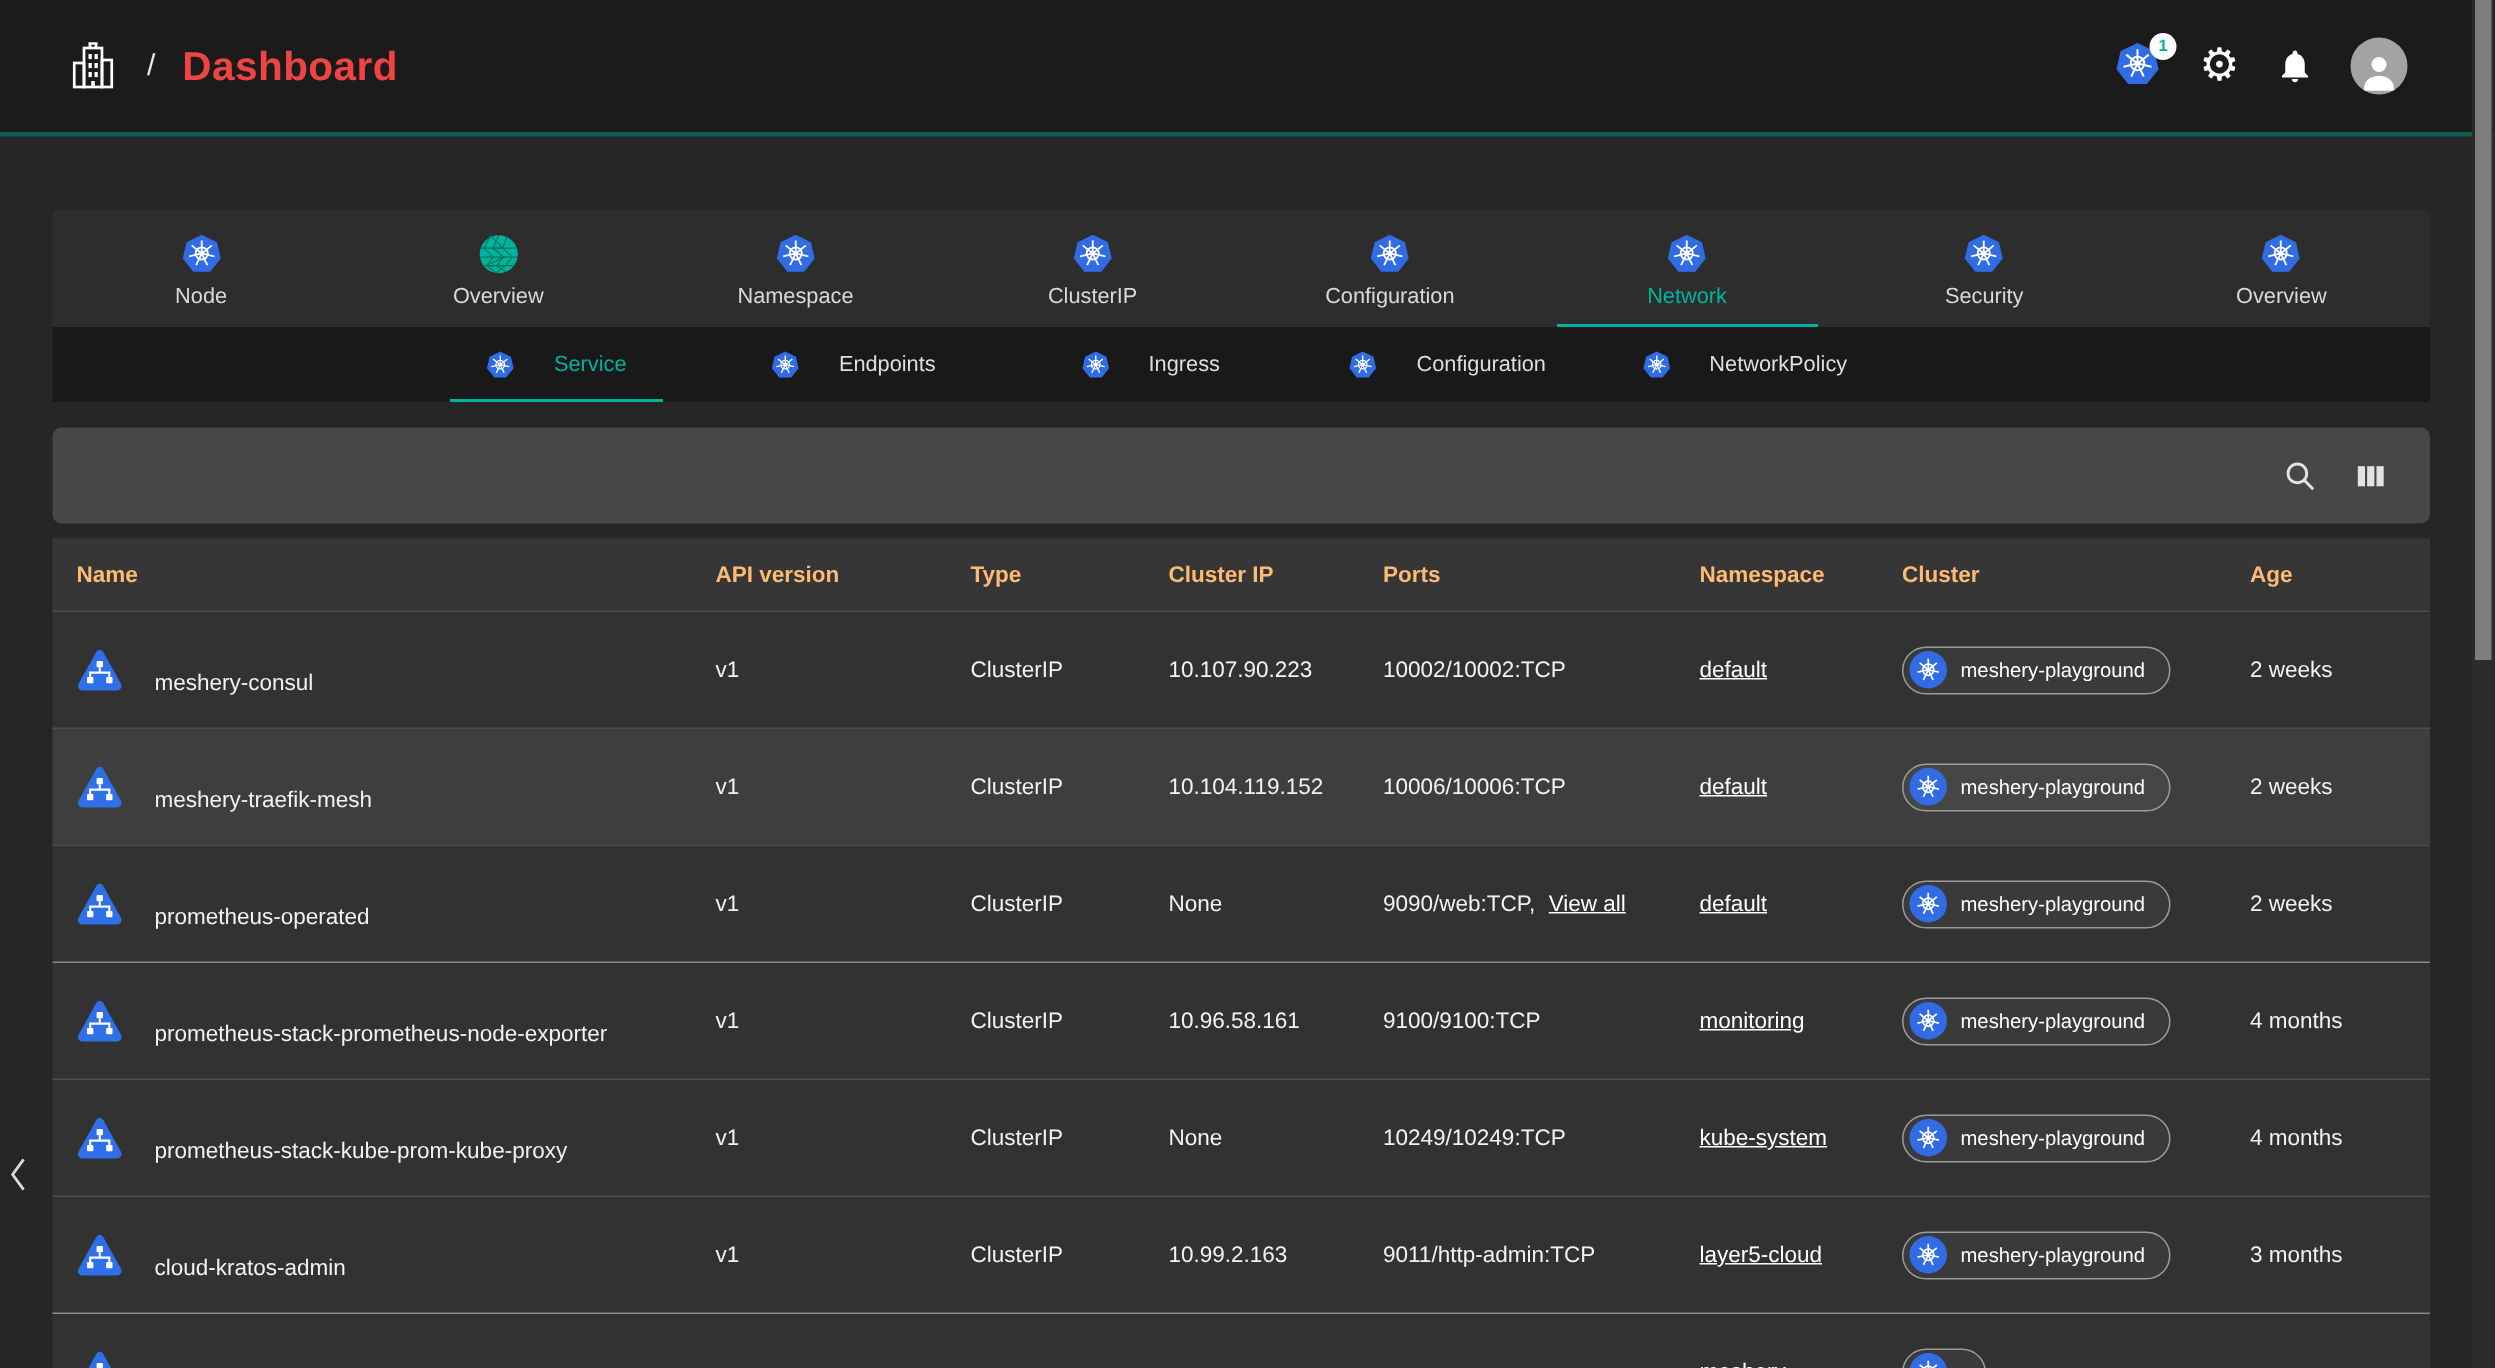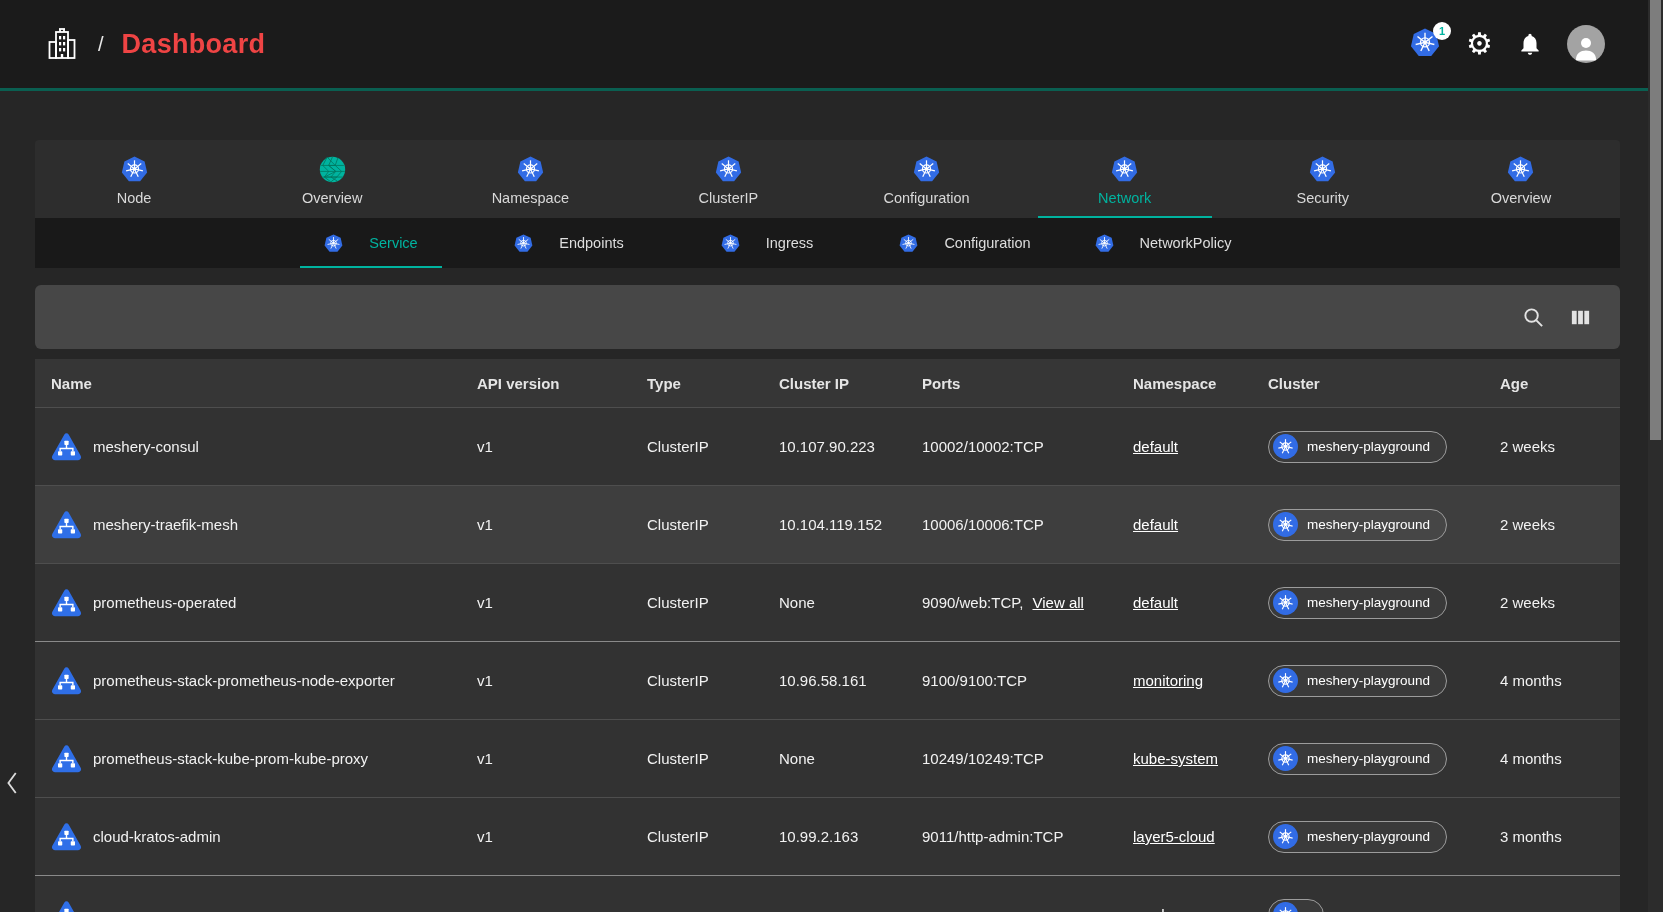--- a/index.html
+++ b/index.html
@@ -89,27 +89,27 @@
 
   
   .table { margin-top:10px; }
   .thead, .trow {
     display:grid;
     grid-template-columns:426px 170px 132px 143px 211px 135px 232px 1fr;
     align-items:center;
   }
   .thead { height:48px; background:#363636; }
   .thead .hcell {
-    font-size:15px; font-weight:bold; color:#e5e5e5; padding-left:16px; cursor:pointer;
+    font-size:15px; font-weight:bold; color:#fdba74; padding-left:16px; cursor:pointer;
   }
   .trow { height:78px; background:#323232; border-top:1px solid #4e4e4e; cursor:pointer; }
   .trow.alt { background:#3e3e3e; }
   .trow.sep-bright { border-top-color:#8a8a8a; }
   .cell { padding-left:16px; font-size:15px; color:#f2f2f2; }
-  .name-cell { display:flex; align-items:center; gap:8px; padding-left:13px; }
+  .name-cell { display:flex; align-items:flex-end; gap:18px; padding-left:13px; }
   .svc-icon { width:37px; height:34px; flex:none; }
   .link { color:#fff; text-decoration:underline; cursor:pointer; }
   .ports-cell .link { margin-left:9px; }
   .chip {
     display:inline-flex; align-items:center; gap:9px;
     height:32px; max-width:198px;
     border:1px solid #9c9c9c; border-radius:16px;
     background:#3a3a3a; padding:0 16px 0 4px; cursor:pointer;
   }
   .trow.alt .chip { background:#464646; }

